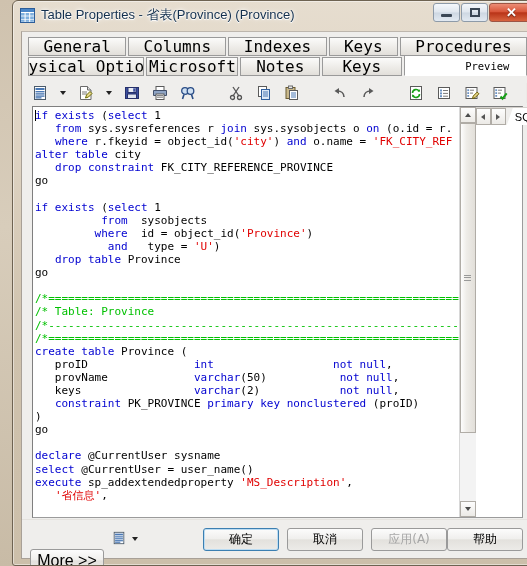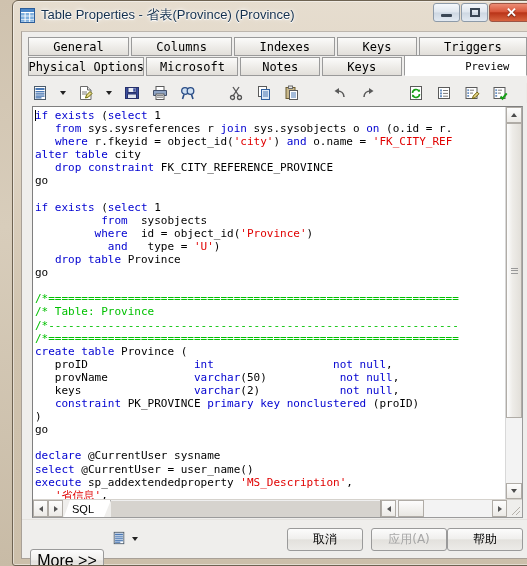--- a/index.html
+++ b/index.html
@@ -71,21 +71,21 @@
   }
   .tabrow{display:flex;height:19px;margin-bottom:1px;}
   .tab{
     flex:1 1 auto;
     height:19px;box-sizing:border-box;
     border:1px solid #9a9a9a;
     border-bottom:1px solid #9a9a9a;
     background:linear-gradient(180deg,#fbfbfa 0%,#eceae6 60%,#e2dfda 100%);
     display:flex;align-items:center;justify-content:center;
     font-family:"DejaVu Sans Mono","Liberation Mono",monospace;
-    font-size:12px;color:#000;
+    font-size:16px;color:#000;
     margin-right:2px;
     white-space:nowrap;
     overflow:hidden;
   }
   .tab:last-child{margin-right:0;}
   .tab.active{
     background:#fff;
     border-bottom:1px solid #fff;
     height:21px;
     margin-top:-2px;
@@ -124,21 +124,21 @@
     font-size:11px;color:#2d2d2d;
     border:1px solid #eceae6;
   }
   
   .codewrap{
     position:absolute;left:4px;right:2px;top:26px;bottom:2px;
     border:1px solid #9b9b9b;
     border-top-color:#7f7f7f;border-left-color:#7f7f7f;
     background:#fff;
     box-sizing:border-box;
-    display:flex;flex-direction:column;
+    display:flex;flex-direction:row;
   }
   .codemid{flex:1 1 auto;display:flex;min-height:0;}
   .code{
     flex:1 1 auto;
     overflow:hidden;
     background:#fff;
     padding:2px 0 0 2px;
     position:relative;
   }
   pre.src{
@@ -288,21 +288,21 @@
   </div>
 
   <div class="client">
 
     <div class="tabstrip">
       <div class="tabrow">
         <div class="tab">General</div>
         <div class="tab">Columns</div>
         <div class="tab">Indexes</div>
         <div class="tab">Keys</div>
-        <div class="tab">Triggers</div>
+        <div class="tab">Procedures</div>
       </div>
       <div class="tabrow">
         <div class="tab" style="flex:1.55">Physical Options</div>
         <div class="tab" style="flex:1.22">Microsoft</div>
         <div class="tab" style="flex:1.05">Notes</div>
         <div class="tab" style="flex:1.05">Keys</div>
         <div class="tab active" style="flex:1.05">Preview</div>
       </div>
     </div>
 
@@ -579,19 +579,20 @@
                 <rect x="3.5" y="10.4" width="9" height="1.4"></rect>
                 <rect x="3.5" y="12.2" width="6" height="1.3"></rect>
               </g>
           </svg>
         </span>
         <span class="tarrow">
             <i></i>
           </span>
       </div>
       <div class="spacer"></div>
+      <div class="btn default btn-cjk" style="margin-right:8px">确定</div>
       <div class="btn w76 btn-cjk" style="margin-right:8px">取消</div>
       <div class="btn w76 btn-cjk disabled" style="margin-right:0">应用(A)</div>
       <div class="btn w76 btn-cjk">帮助</div>
     </div>
 
   </div>
 </div>
 
 </body></html>

